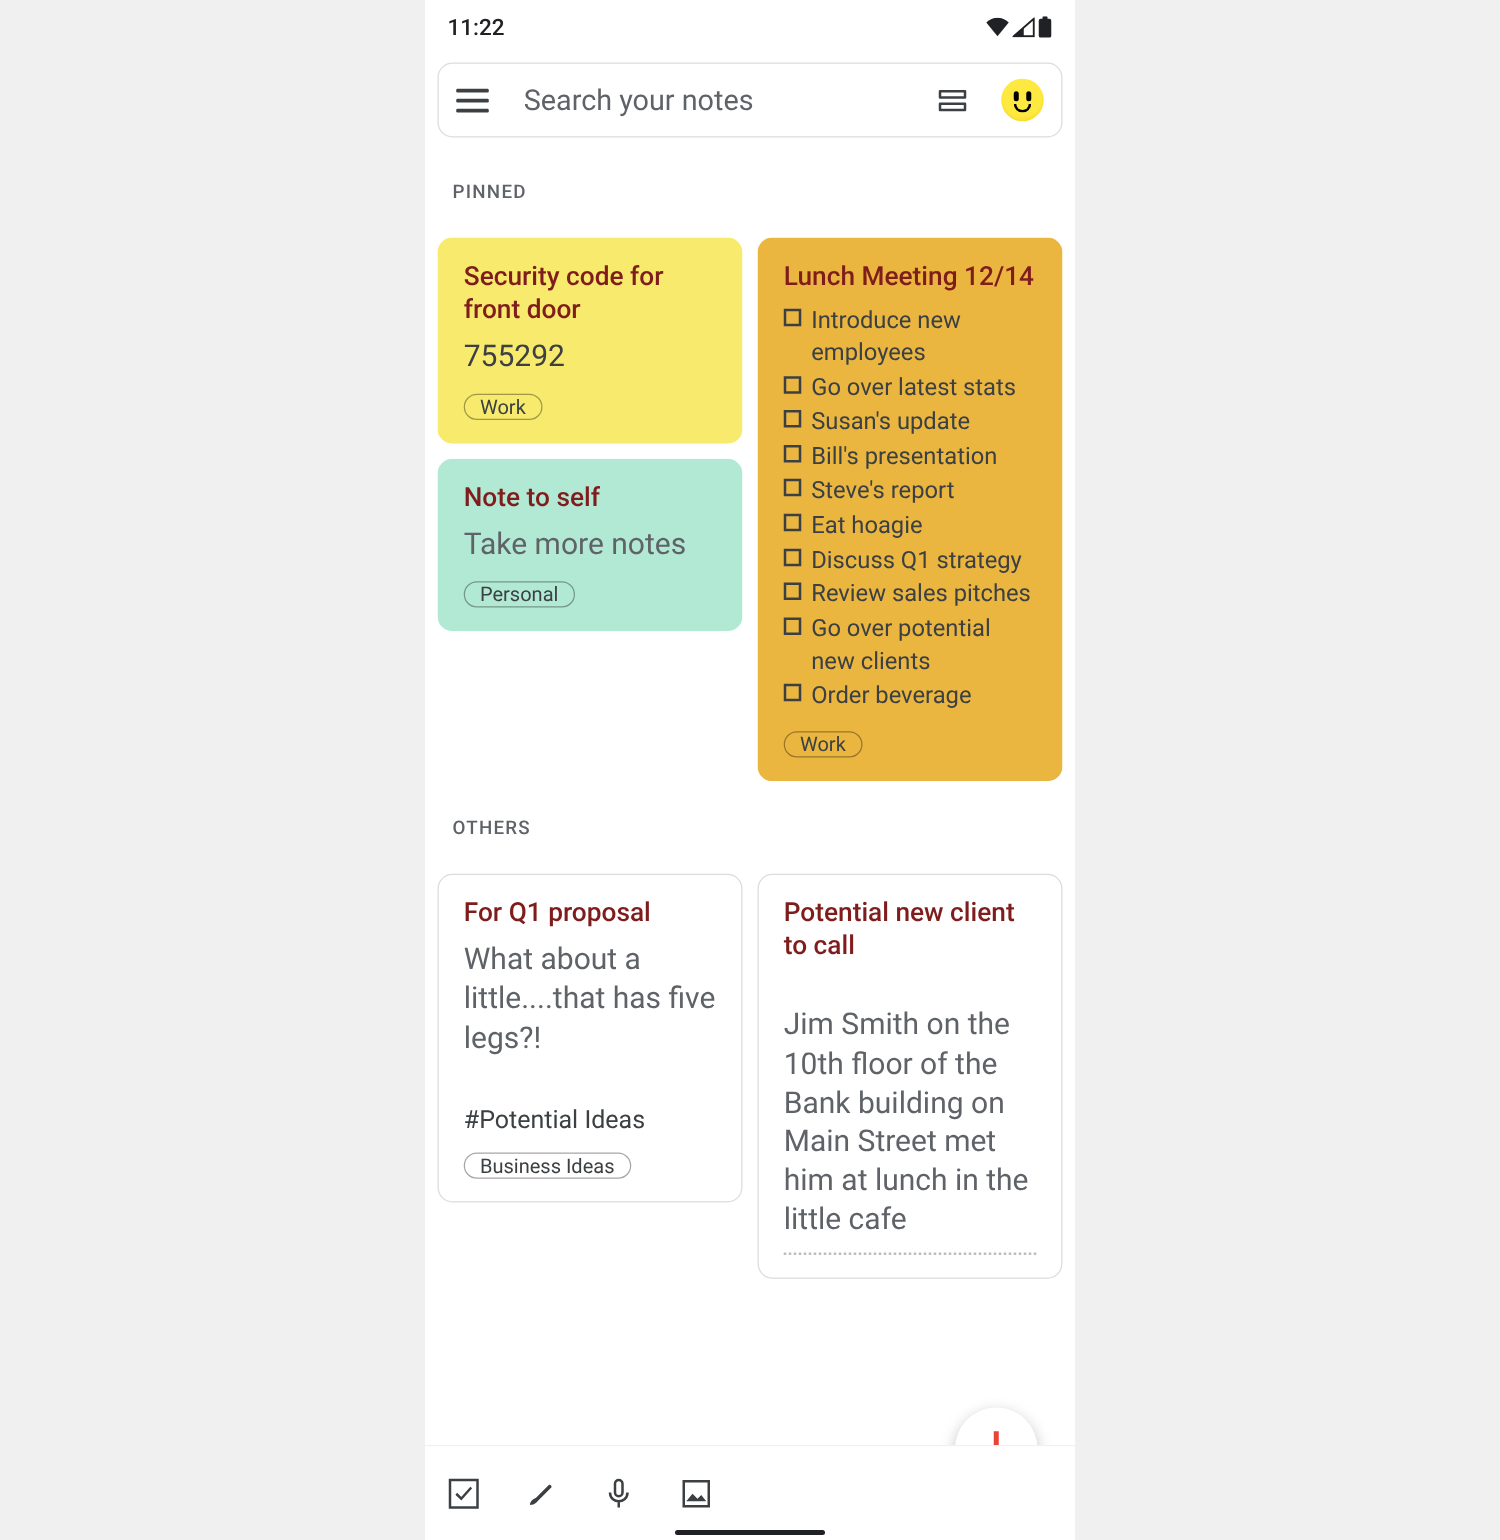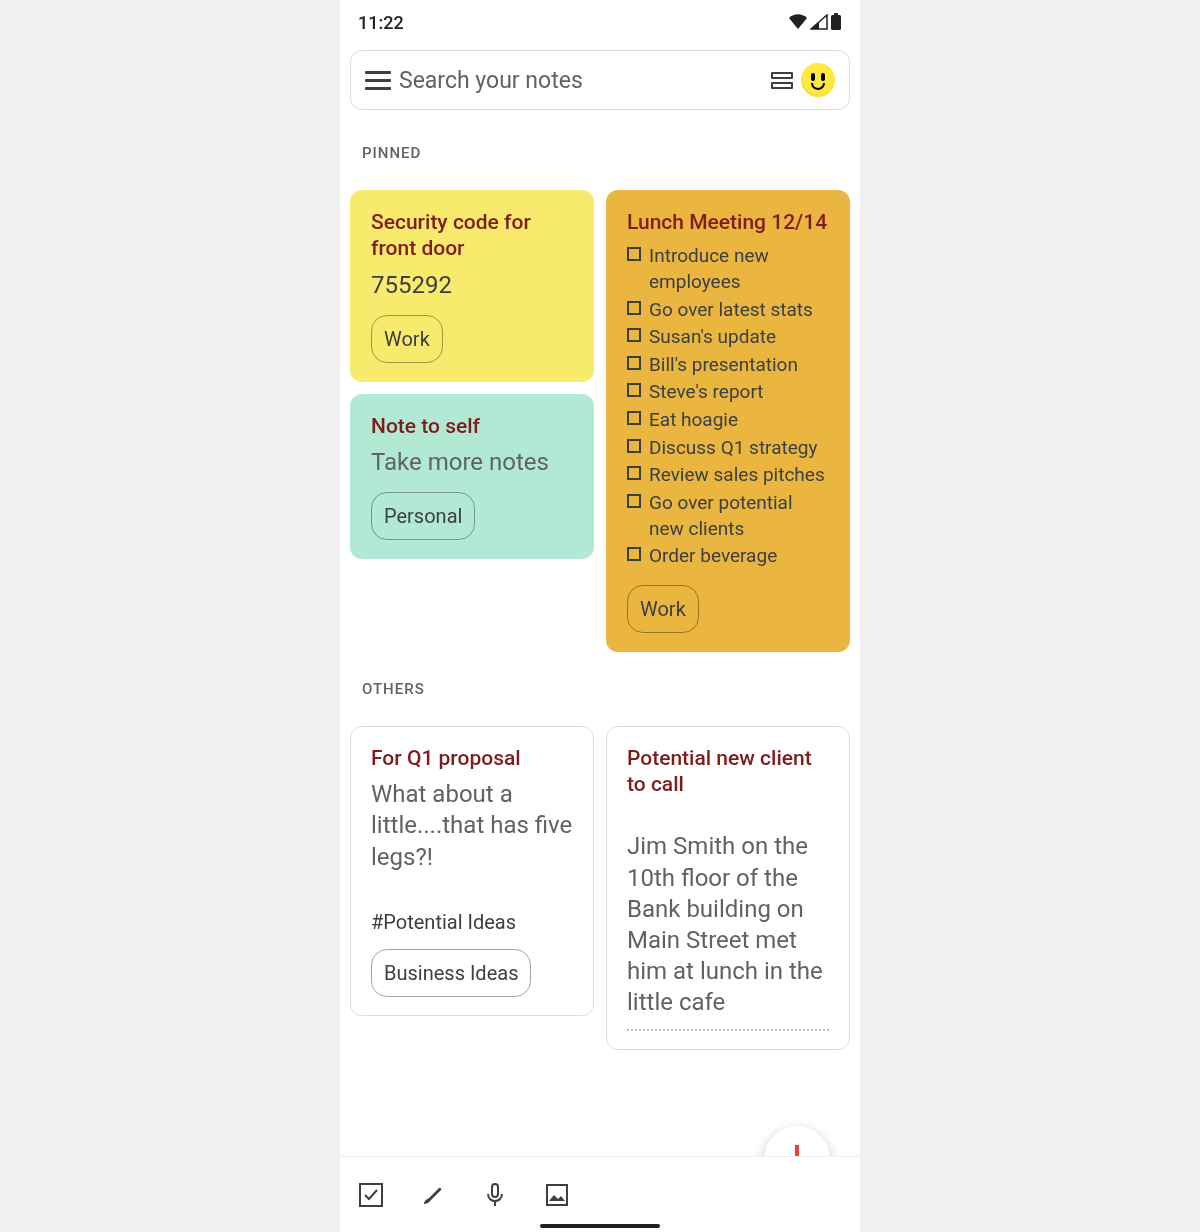--- a/index.html
+++ b/index.html
@@ -31,21 +31,21 @@
   .status-icons svg { display: block; }
   
   .search-wrap { padding: 6px 10px; }
   .search-bar {
     height: 60px;
     border: 1px solid #dadce0;
     border-radius: 12px;
     display: flex;
     align-items: center;
     padding: 0 14px;
-    gap: 8px;
+    gap: 28px;
   }
   .search-bar .ph {
     flex: 1;
     font-size: 23px;
     color: #5f6368;
   }
   .hamburger { display:flex; flex-direction:column; gap:5px; width:26px; }
   .hamburger span { height:3px; background:#3c4043; border-radius:1px; }
   .list-icon { width:22px; display:flex; flex-direction:column; gap:3px; }
   .list-icon span { height:7px; border:2px solid #3c4043; border-radius:1px; }
@@ -101,22 +101,22 @@
   .note-extra {
     font-size: 20px;
     color:#3c4043;
     margin-top:36px;
     line-height:1.3;
   }
   .label-chip {
     display:inline-block;
     border:1px solid rgba(0,0,0,0.35);
     border-radius:16px;
-    padding:11px 12px;
-    font-size:20px;
+    padding:0 12px;
+    font-size:16px;
     color:#3c4043;
     margin-top:14px;
   }
   .checklist { margin-top:6px; }
   .check-item {
     display:flex;
     gap:8px;
     font-size:19px;
     color:#3c4043;
     line-height:1.35;

